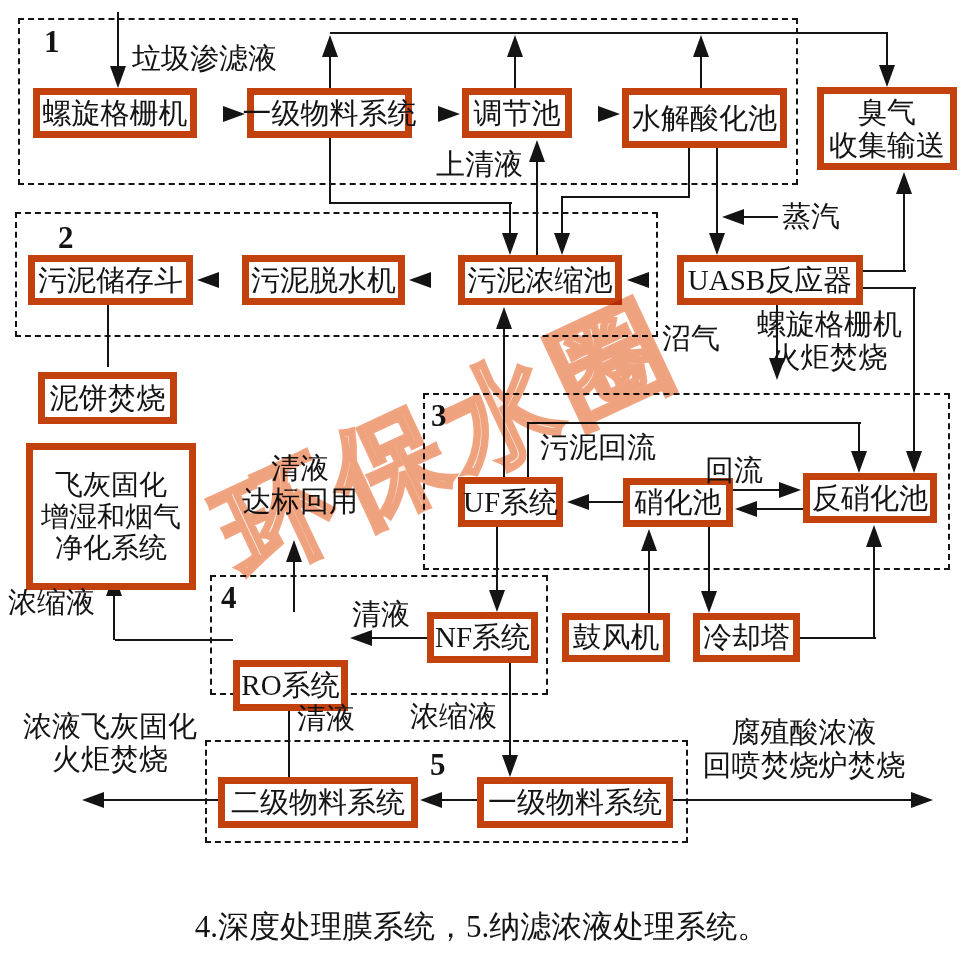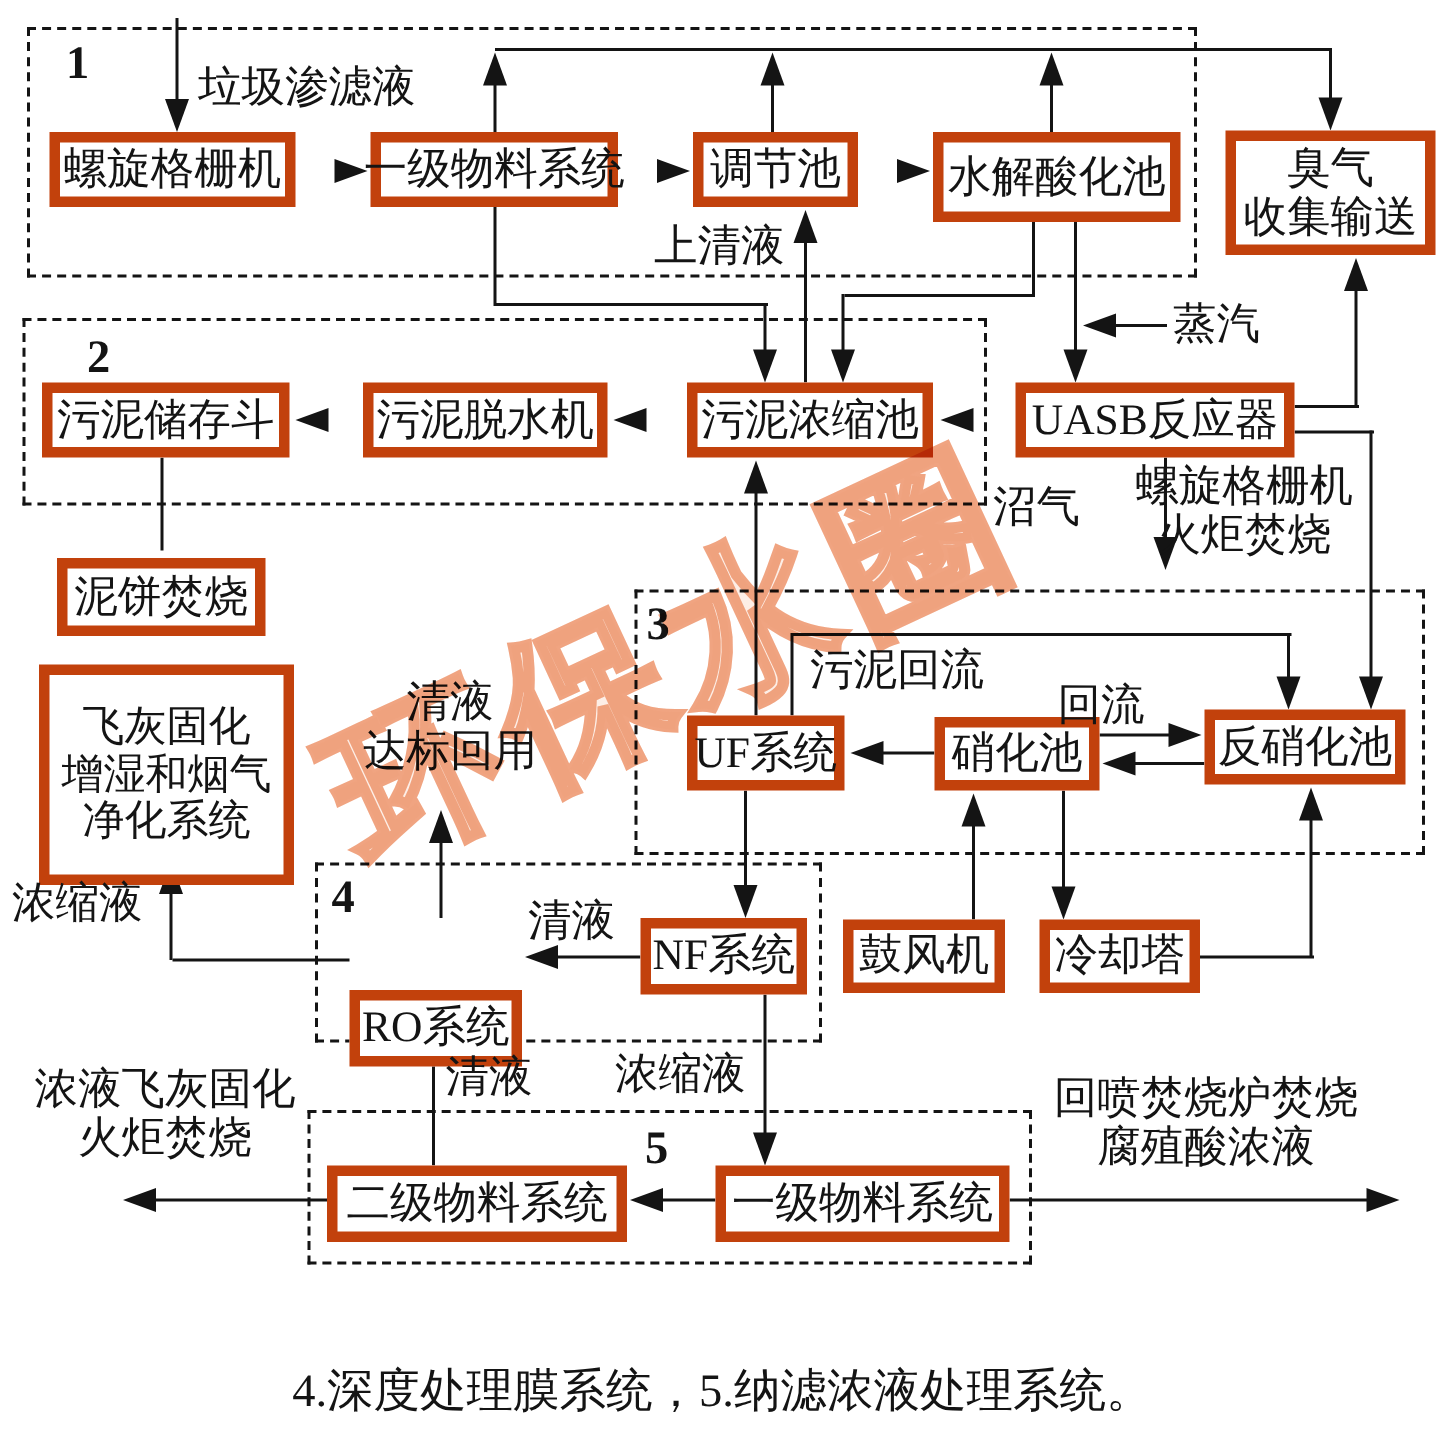--- a/index.html
+++ b/index.html
@@ -87,22 +87,22 @@
   </div>
   <div class="lbl" style="left:8px;top:586px;">浓缩液</div>
   <div class="lbl" style="left:352px;top:598px;">清液</div>
   <div class="lbl" style="left:297px;top:702px;">清液</div>
   <div class="lbl" style="left:410px;top:700px;">浓缩液</div>
   <div class="lbl lblc" style="left:5px;top:710px;width:210px;">
     <div>浓液飞灰固化</div>
     <div>火炬焚烧</div>
   </div>
   <div class="lbl lblc" style="left:688px;top:716px;width:232px;">
+    <div>腐殖酸浓液</div>
     <div>回喷焚烧炉焚烧</div>
-    <div>腐殖酸浓液</div>
   </div>
 
   <div class="cap" style="top:906px;">4.深度处理膜系统，5.纳滤浓液处理系统。</div>
 
   <div id="wm">环保水圈</div>
 <div class="hline" style="left: 330px; top: 32px; width: 557px;"></div>
     <div class="hline" style="left: 330px; top: 202px; width: 182px;"></div>
     <div class="hline" style="left: 563px; top: 196px; width: 127px;"></div>
     <div class="hline" style="left: 738px; top: 216px; width: 40px;"></div>
     <div class="hline" style="left: 863px; top: 270px; width: 43px;"></div>

